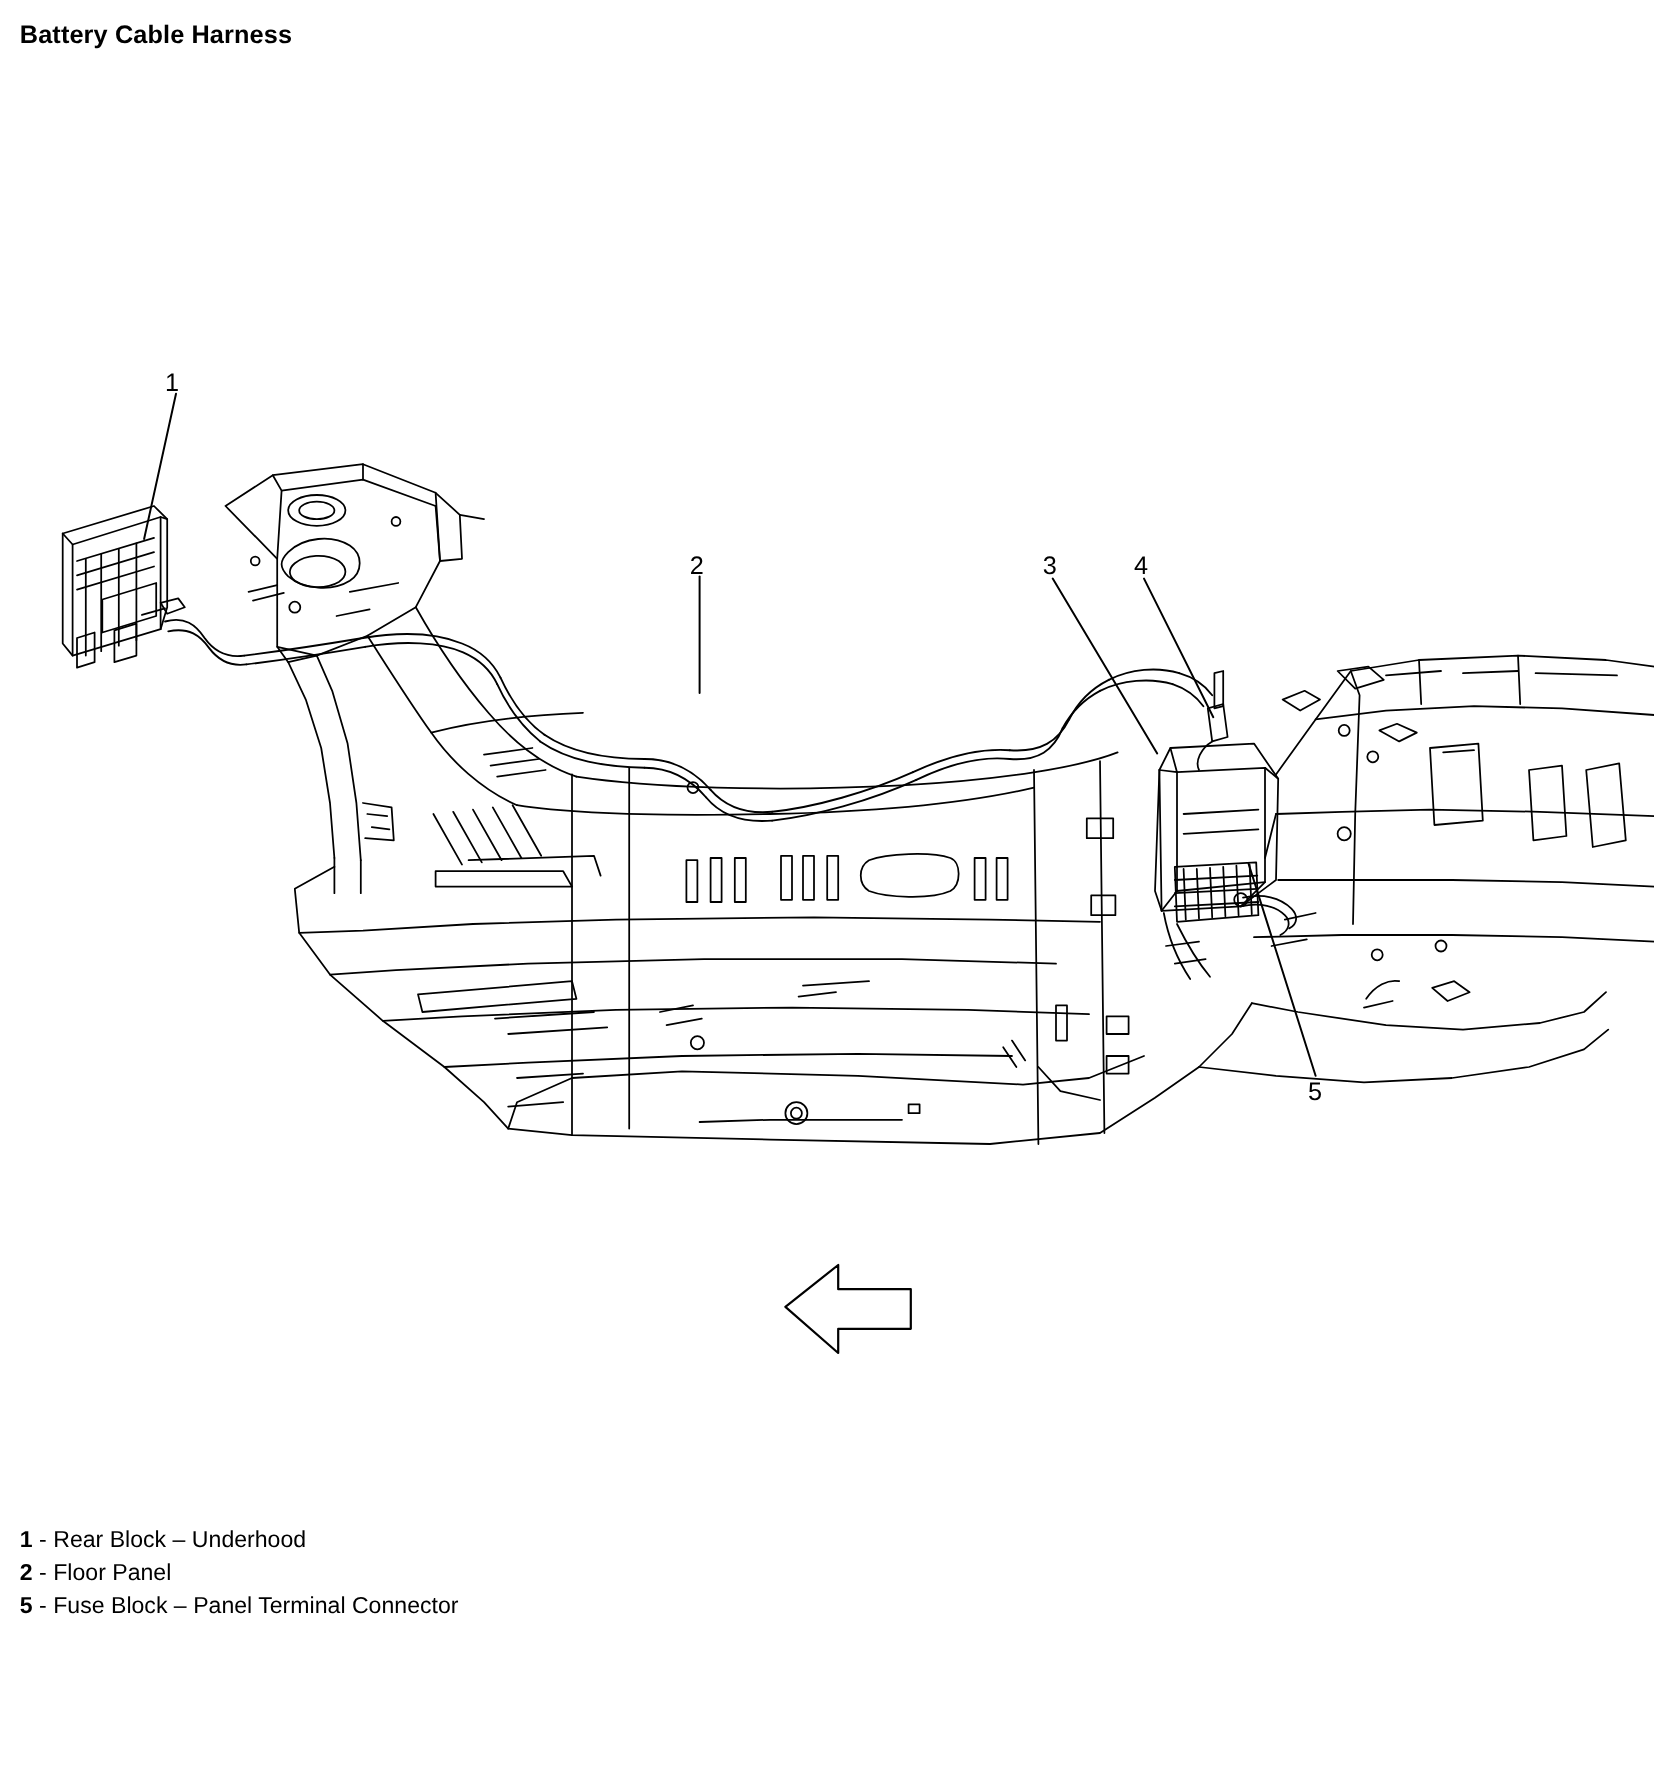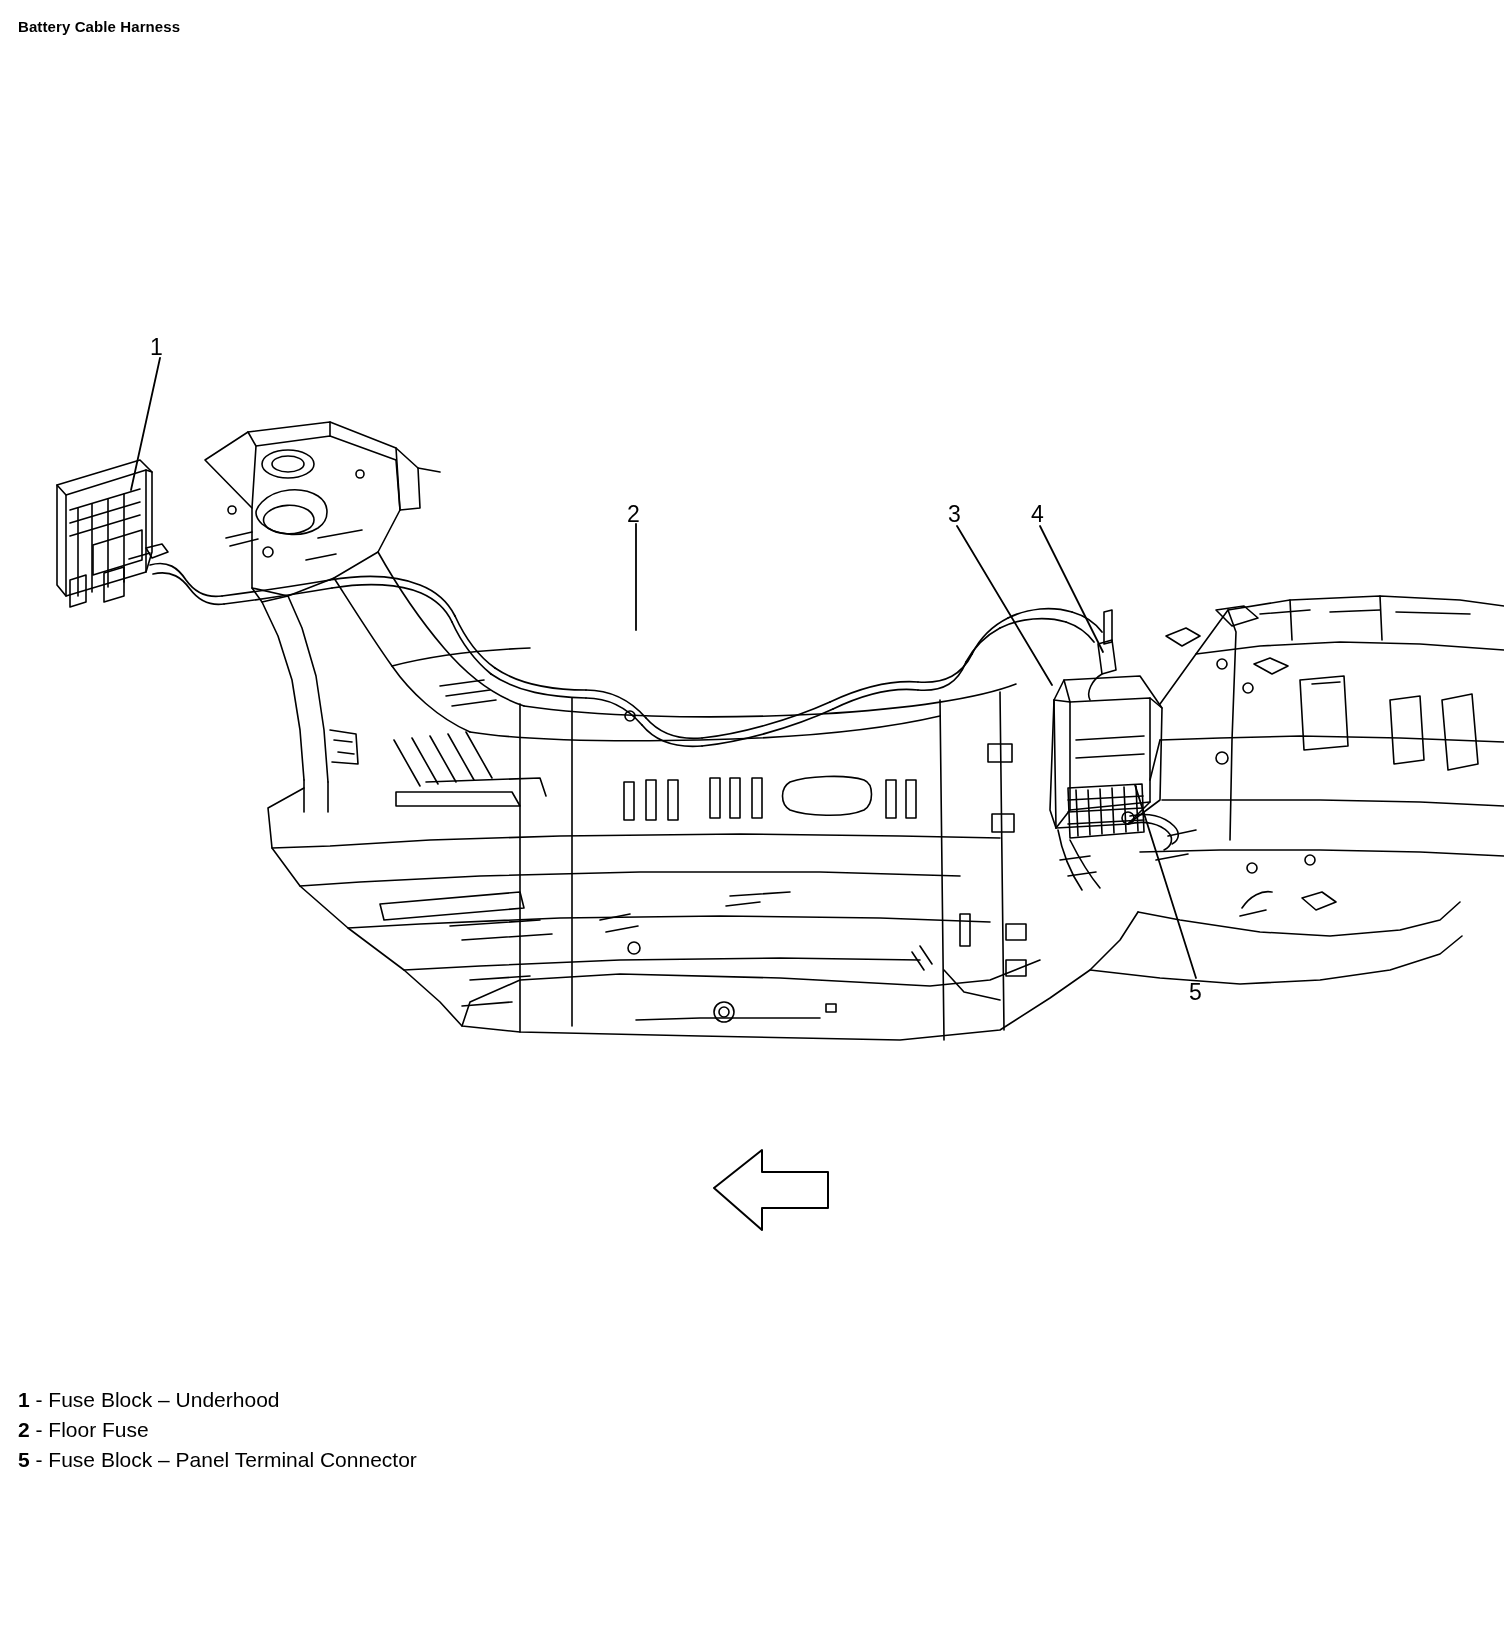--- a/index.html
+++ b/index.html
@@ -12,21 +12,21 @@
     height: 1626px;
     position: relative;
     font-family: "Liberation Sans", sans-serif;
     color: #000000;
     overflow: hidden;
   }
   #title {
     position: absolute;
     left: 18px;
     top: 18px;
-    font-size: 15px;
+    font-size: 23px;
     font-weight: bold;
     letter-spacing: 0.1px;
   }
   #diagram {
     position: absolute;
     left: 0;
     top: 40px;
     width: 1504px;
     height: 1260px;
   }
@@ -290,21 +290,21 @@
     <g stroke-width="2">
       <path d="M714,1148 L762,1110 L762,1132 L828,1132 L828,1168 L762,1168 L762,1190 Z"></path>
     </g>
 
   </g>
 </svg>
 </div>
 
 <div id="legend">
   <div class="legend-row">
-    <span class="legend-num">1</span><span class="legend-text"> - </span><span class="legend-text">Fuse Block – Underhood</span>
+    <span class="legend-num">1</span><span class="legend-text"> - </span><span class="legend-text">Rear Block – Underhood</span>
   </div>
   <div class="legend-row">
-    <span class="legend-num">2</span><span class="legend-text"> - </span><span class="legend-text">Floor Fuse</span>
+    <span class="legend-num">2</span><span class="legend-text"> - </span><span class="legend-text">Floor Panel</span>
   </div>
   <div class="legend-row">
     <span class="legend-num">5</span><span class="legend-text"> - </span><span class="legend-text">Fuse Block – Panel Terminal Connector</span>
   </div>
 </div>
 
 </body></html>

